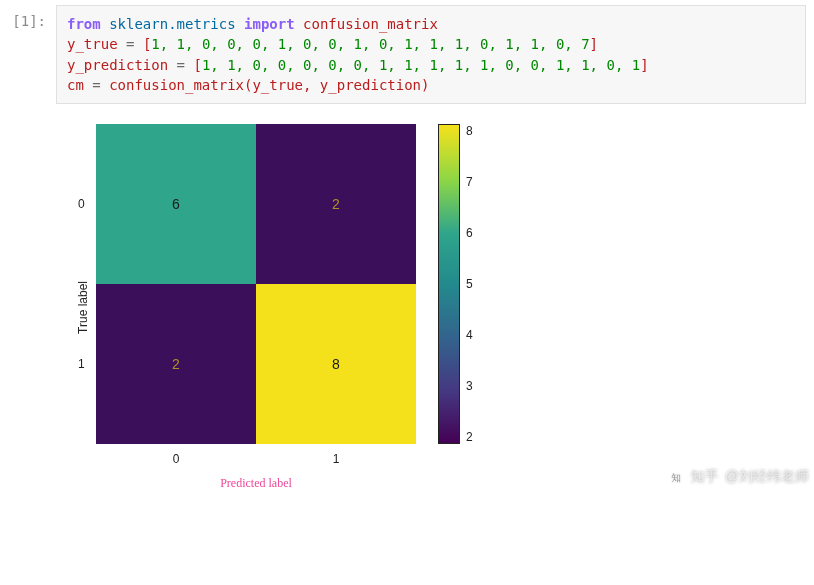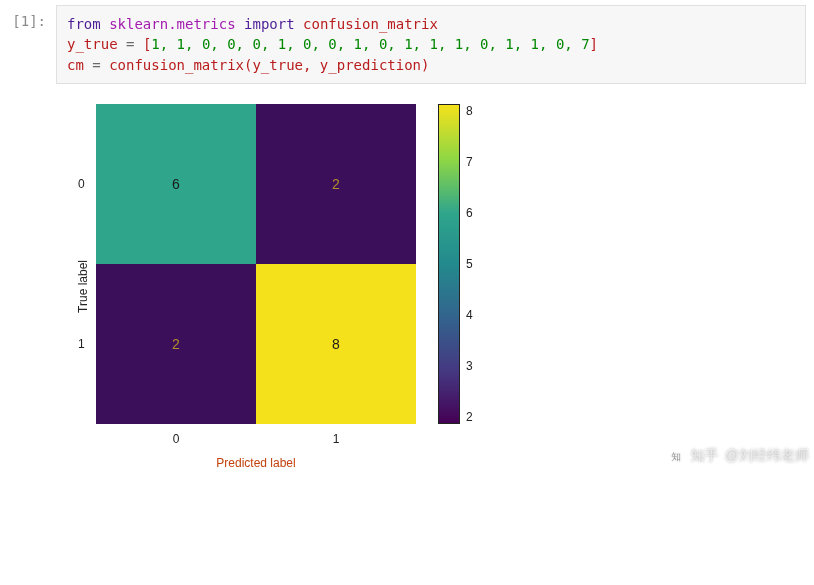--- a/index.html
+++ b/index.html
@@ -1,51 +1,54 @@
 <!DOCTYPE html>
 <html><head>
 <meta charset="utf-8">
 <style>
   * { box-sizing: border-box; margin: 0; padding: 0; }
   body { font-family: Menlo, Consolas, 'DejaVu Sans Mono', monospace; font-size: 14px; background: #fff; width: 814px; }
   .cell { display: flex; padding: 5px 0; }
   .prompt { width: 56px; text-align: right; color: #8a8a8a; padding-right: 10px; padding-top: 8px; font-family: Menlo, Consolas, monospace; }
   .code-area { flex: 1; background: #f7f7f7; border: 1px solid #e0e0e0; padding: 8px 10px; margin-right: 8px; line-height: 1.45; font-family: Menlo, Consolas, 'DejaVu Sans Mono', monospace; }
-  .kw { color: #4c1d95; font-weight: normal; }
-  .mod { color: #a21caf; }
+  .kw { color: #8b5cf6; font-weight: bold; }
+  .mod { color: #0369a1; }
   .op { color: #6a6a6a; }
   .eq { color: #6a6a6a; }
   .num { color: #008800; }
   .txt { color: #b91c1c; }
   .output { margin-left: 56px; padding: 15px 0 0 20px; position: relative; }
   .plot-wrap { display: flex; align-items: flex-start; }
   .yaxis-label { writing-mode: vertical-rl; transform: rotate(180deg); font-size: 12px; color: #222; font-family: Arial, sans-serif; align-self: center; margin-right: 6px; }
   .plot { position: relative; }
   .yticks { position: absolute; left: -18px; top: 0; height: 320px; display: flex; flex-direction: column; justify-content: space-around; font-size: 12px; color: #222; font-family: Arial, sans-serif; }
   .matrix { width: 320px; height: 320px; display: grid; grid-template-columns: 1fr 1fr; grid-template-rows: 1fr 1fr; }
   .cellq { display: flex; align-items: center; justify-content: center; font-size: 14px; font-family: Arial, sans-serif; }
   .xticks { display: flex; justify-content: space-around; font-size: 12px; color: #222; font-family: Arial, sans-serif; padding-top: 8px; width: 320px; }
-  .xaxis-label { text-align: center; font-size: 12px; color: #c2410c; font-family: Liberation Sans, sans-serif; padding-top: 10px; width: 320px; }
+  .xaxis-label { text-align: center; font-size: 12px; color: #ec4899; font-family: Liberation Serif, serif; padding-top: 10px; width: 320px; }
   .cbar-wrap { display: flex; margin-left: 22px; }
   .cbar { width: 22px; height: 320px; border: 1px solid #222; }
   .cbar-ticks { display: flex; flex-direction: column; justify-content: space-between; height: 320px; padding-left: 6px; font-size: 12px; font-family: Arial, sans-serif; color: #222; }
   .watermark { position: absolute; right: 5px; bottom: 5px; color: rgba(255,255,255,0.5); text-shadow: 0 0 3px rgba(0,0,0,0.4); font-family: sans-serif; font-size: 14px; display: flex; align-items: center; gap: 6px; }
   .wm-icon { width:18px; height:18px; }
 </style>
 </head>
 <body>
 
 <div class="cell">
   <div class="prompt">[1]:</div>
   <div class="code-area">
     <div>
       <span class="kw">from</span><span> </span><span class="mod">sklearn.metrics</span><span> </span><span class="kw">import</span><span> </span><span class="txt">confusion_matrix</span>
     </div>
     <div>
       <span class="txt">y_true</span><span class="eq"> = </span><span class="txt">[</span><span class="num">1, 1, 0, 0, 0, 1, 0, 0, 1, 0, 1, 1, 1, 0, 1, 1, 0, 7</span><span class="txt">]</span>
+    </div>
+    <div>
+      <span class="txt">y_prediction</span><span class="eq"> = </span><span class="txt">[</span><span class="num">1, 1, 0, 0, 0, 0, 0, 1, 1, 1, 1, 1, 0, 0, 1, 1, 0, 1</span><span class="txt">]</span>
     </div>
     <div>
       <span class="txt">cm</span><span class="eq"> = </span><span class="txt">confusion_matrix(y_true, y_prediction)</span>
     </div>
   </div>
 </div>
 
 <div class="output">
   <div class="plot-wrap">
     <div class="yaxis-label">True label</div>

